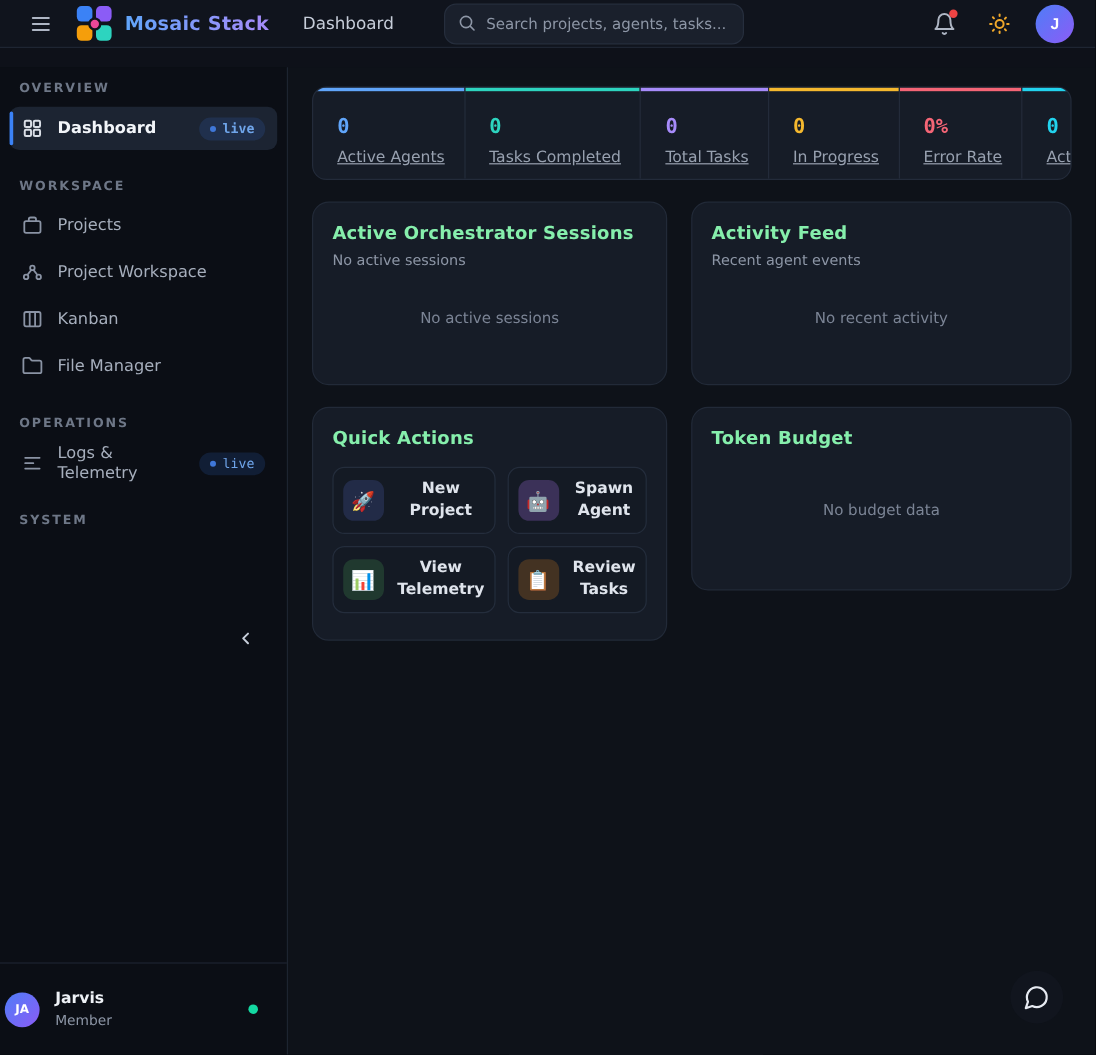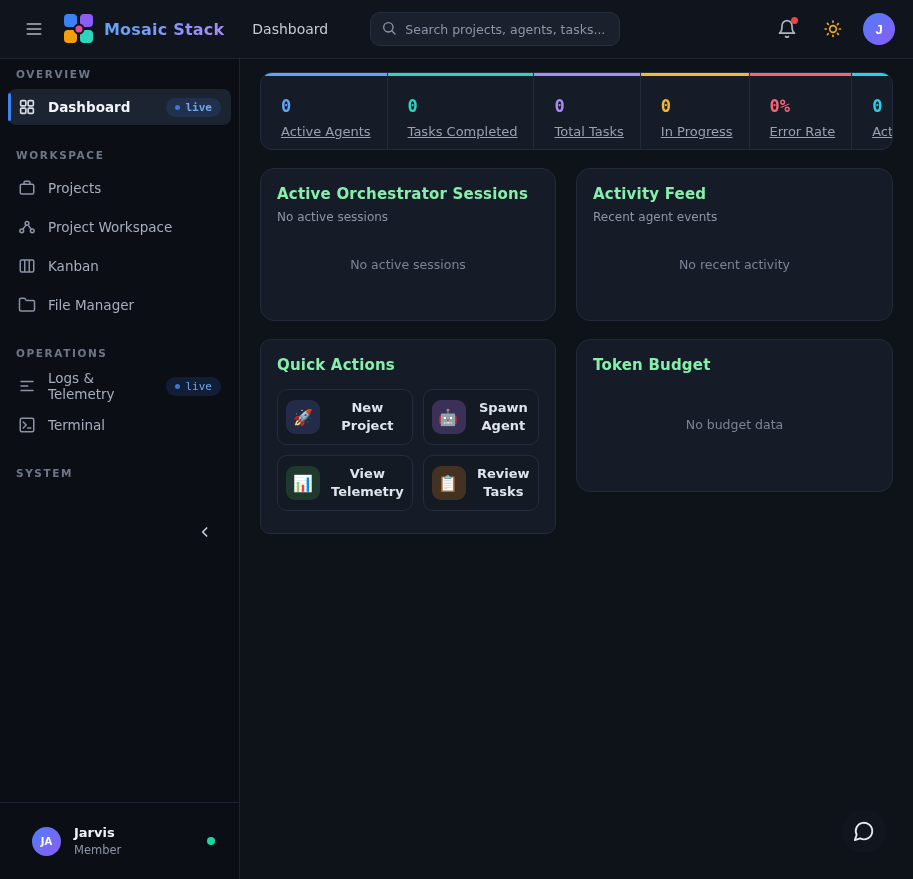--- a/index.html
+++ b/index.html
@@ -5,21 +5,21 @@
   * { margin: 0; padding: 0; box-sizing: border-box; }
   html, body { background: #05070b; }
   body { font-family: "DejaVu Sans", "Liberation Sans", sans-serif; }
   .app {
     position: relative; width: 913px; height: 879px;
     background: #0e1119; overflow: hidden; color: #e7ebf2;
   }
 
   
   .header {
-    position: absolute; top: 0; left: 0; right: 0; height: 59px;
+    position: absolute; top: 0; left: 0; right: 0; height: 40px;
     background: #10141d; border-bottom: 1px solid #1e2532;
     display: flex; align-items: center; padding: 0 18px; z-index: 5;
   }
   .icon-btn {
     background: none; border: none; color: #aeb6c4; cursor: pointer;
     display: flex; align-items: center; justify-content: center;
     width: 32px; height: 32px; border-radius: 8px; position: relative;
   }
   .hamburger { margin-right: 14px; }
   .logo-mark {
@@ -103,21 +103,21 @@
     content: ""; width: 5px; height: 5px; border-radius: 50%; background: #3f77d8;
   }
   .collapse-btn {
     position: absolute; top: 464px; right: 22px; width: 24px; height: 24px;
     background: none; border: none; color: #c6cdd9; cursor: pointer;
     display: flex; align-items: center; justify-content: center;
   }
   .user-area {
     position: absolute; left: 0; right: 0; bottom: 0; height: 77px;
     border-top: 1px solid #1d2430; display: flex; align-items: center;
-    padding: 0 24px 0 32px; cursor: pointer;
+    padding: 0 24px 0 4px; cursor: pointer;
   }
   .user-avatar {
     width: 29px; height: 29px; border-radius: 50%;
     background: linear-gradient(135deg, #4f7df7, #8b5cf6);
     color: #fff; font-size: 10px; font-weight: bold;
     display: flex; align-items: center; justify-content: center; margin-right: 13px;
   }
   .user-name { font-size: 13px; font-weight: bold; color: #eef1f6; }
   .user-role { font-size: 11.5px; color: #8d96a6; margin-top: 3px; }
   .presence-dot {
@@ -145,21 +145,21 @@
 
   .cards-grid {
     margin-top: 18px; display: grid; grid-template-columns: 296px 1fr;
     gap: 20px; align-items: start;
   }
   .card {
     background: #161c27; border: 1px solid #222a38; border-radius: 14px;
     padding: 16px; display: flex; flex-direction: column;
   }
   .card.h153 { height: 153px; }
-  .card.h195 { height: 195px; border-radius: 10px; }
+  .card.h195 { height: 195px; }
   .card-title { font-size: 15px; font-weight: bold; color: #86efac; letter-spacing: .2px; }
   .card-sub { font-size: 12px; color: #8d96a6; margin-top: 7px; }
   .card-empty {
     flex: 1; display: flex; align-items: center; justify-content: center;
     font-size: 12.5px; color: #7b8495;
   }
   .qa-grid {
     margin-top: 15px; display: grid; grid-template-columns: 1fr 1fr;
     gap: 10px;
   }
@@ -289,28 +289,20 @@
 
     <div class="nav-item">
       <svg width="18" height="18" viewBox="0 0 24 24" fill="none" stroke="currentColor" stroke-width="2" stroke-linecap="round">
           <line x1="4" y1="6" x2="20" y2="6"></line>
           <line x1="4" y1="12" x2="13" y2="12"></line>
           <line x1="4" y1="18" x2="20" y2="18"></line>
         </svg>
       <span>Logs &amp; Telemetry</span>
       <span class="live-badge">live</span>
     </div>
-    <div class="nav-item">
-      <svg width="18" height="18" viewBox="0 0 24 24" fill="none" stroke="currentColor" stroke-width="2" stroke-linecap="round" stroke-linejoin="round">
-          <rect x="3" y="3" width="18" height="18" rx="2"></rect>
-          <polyline points="7 8 11 12 7 16"></polyline>
-          <line x1="13" y1="16" x2="17" y2="16"></line>
-        </svg>
-      <span>Terminal</span>
-    </div>
 
     <div class="section-label gap">System</div>
 
 
     <button class="collapse-btn">
       <svg width="16" height="16" viewBox="0 0 24 24" fill="none" stroke="currentColor" stroke-width="2.5" stroke-linecap="round" stroke-linejoin="round">
           <polyline points="14.5 18 8.5 12 14.5 6"></polyline>
         </svg>
     </button>
 

